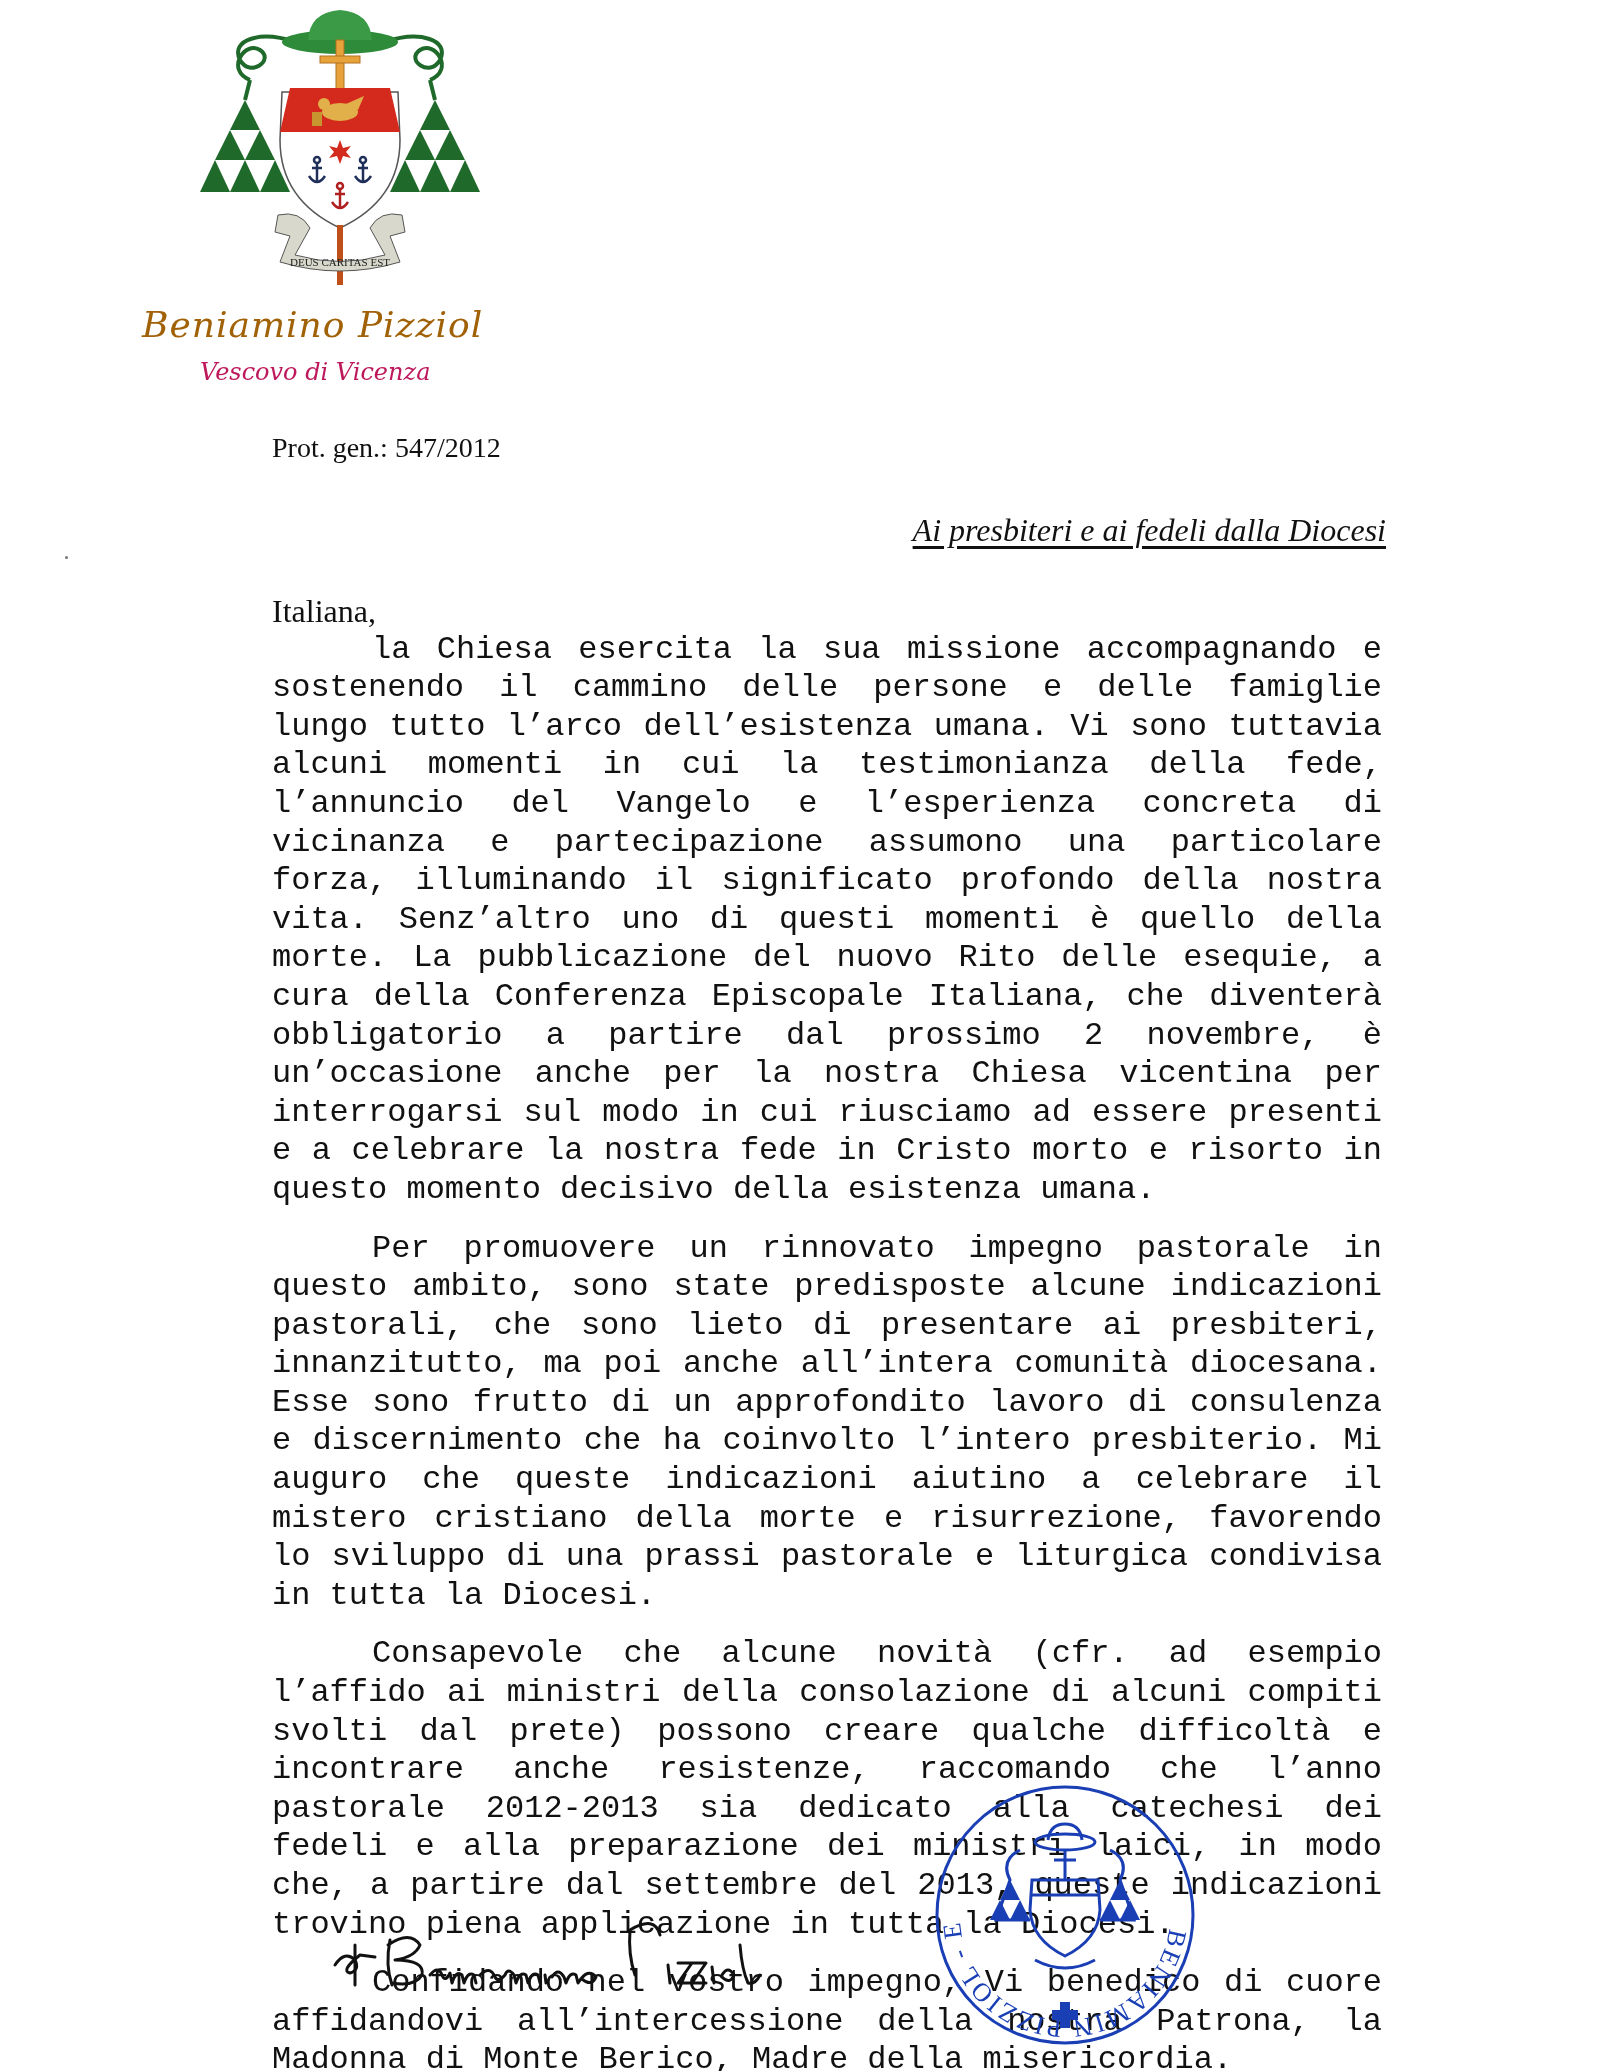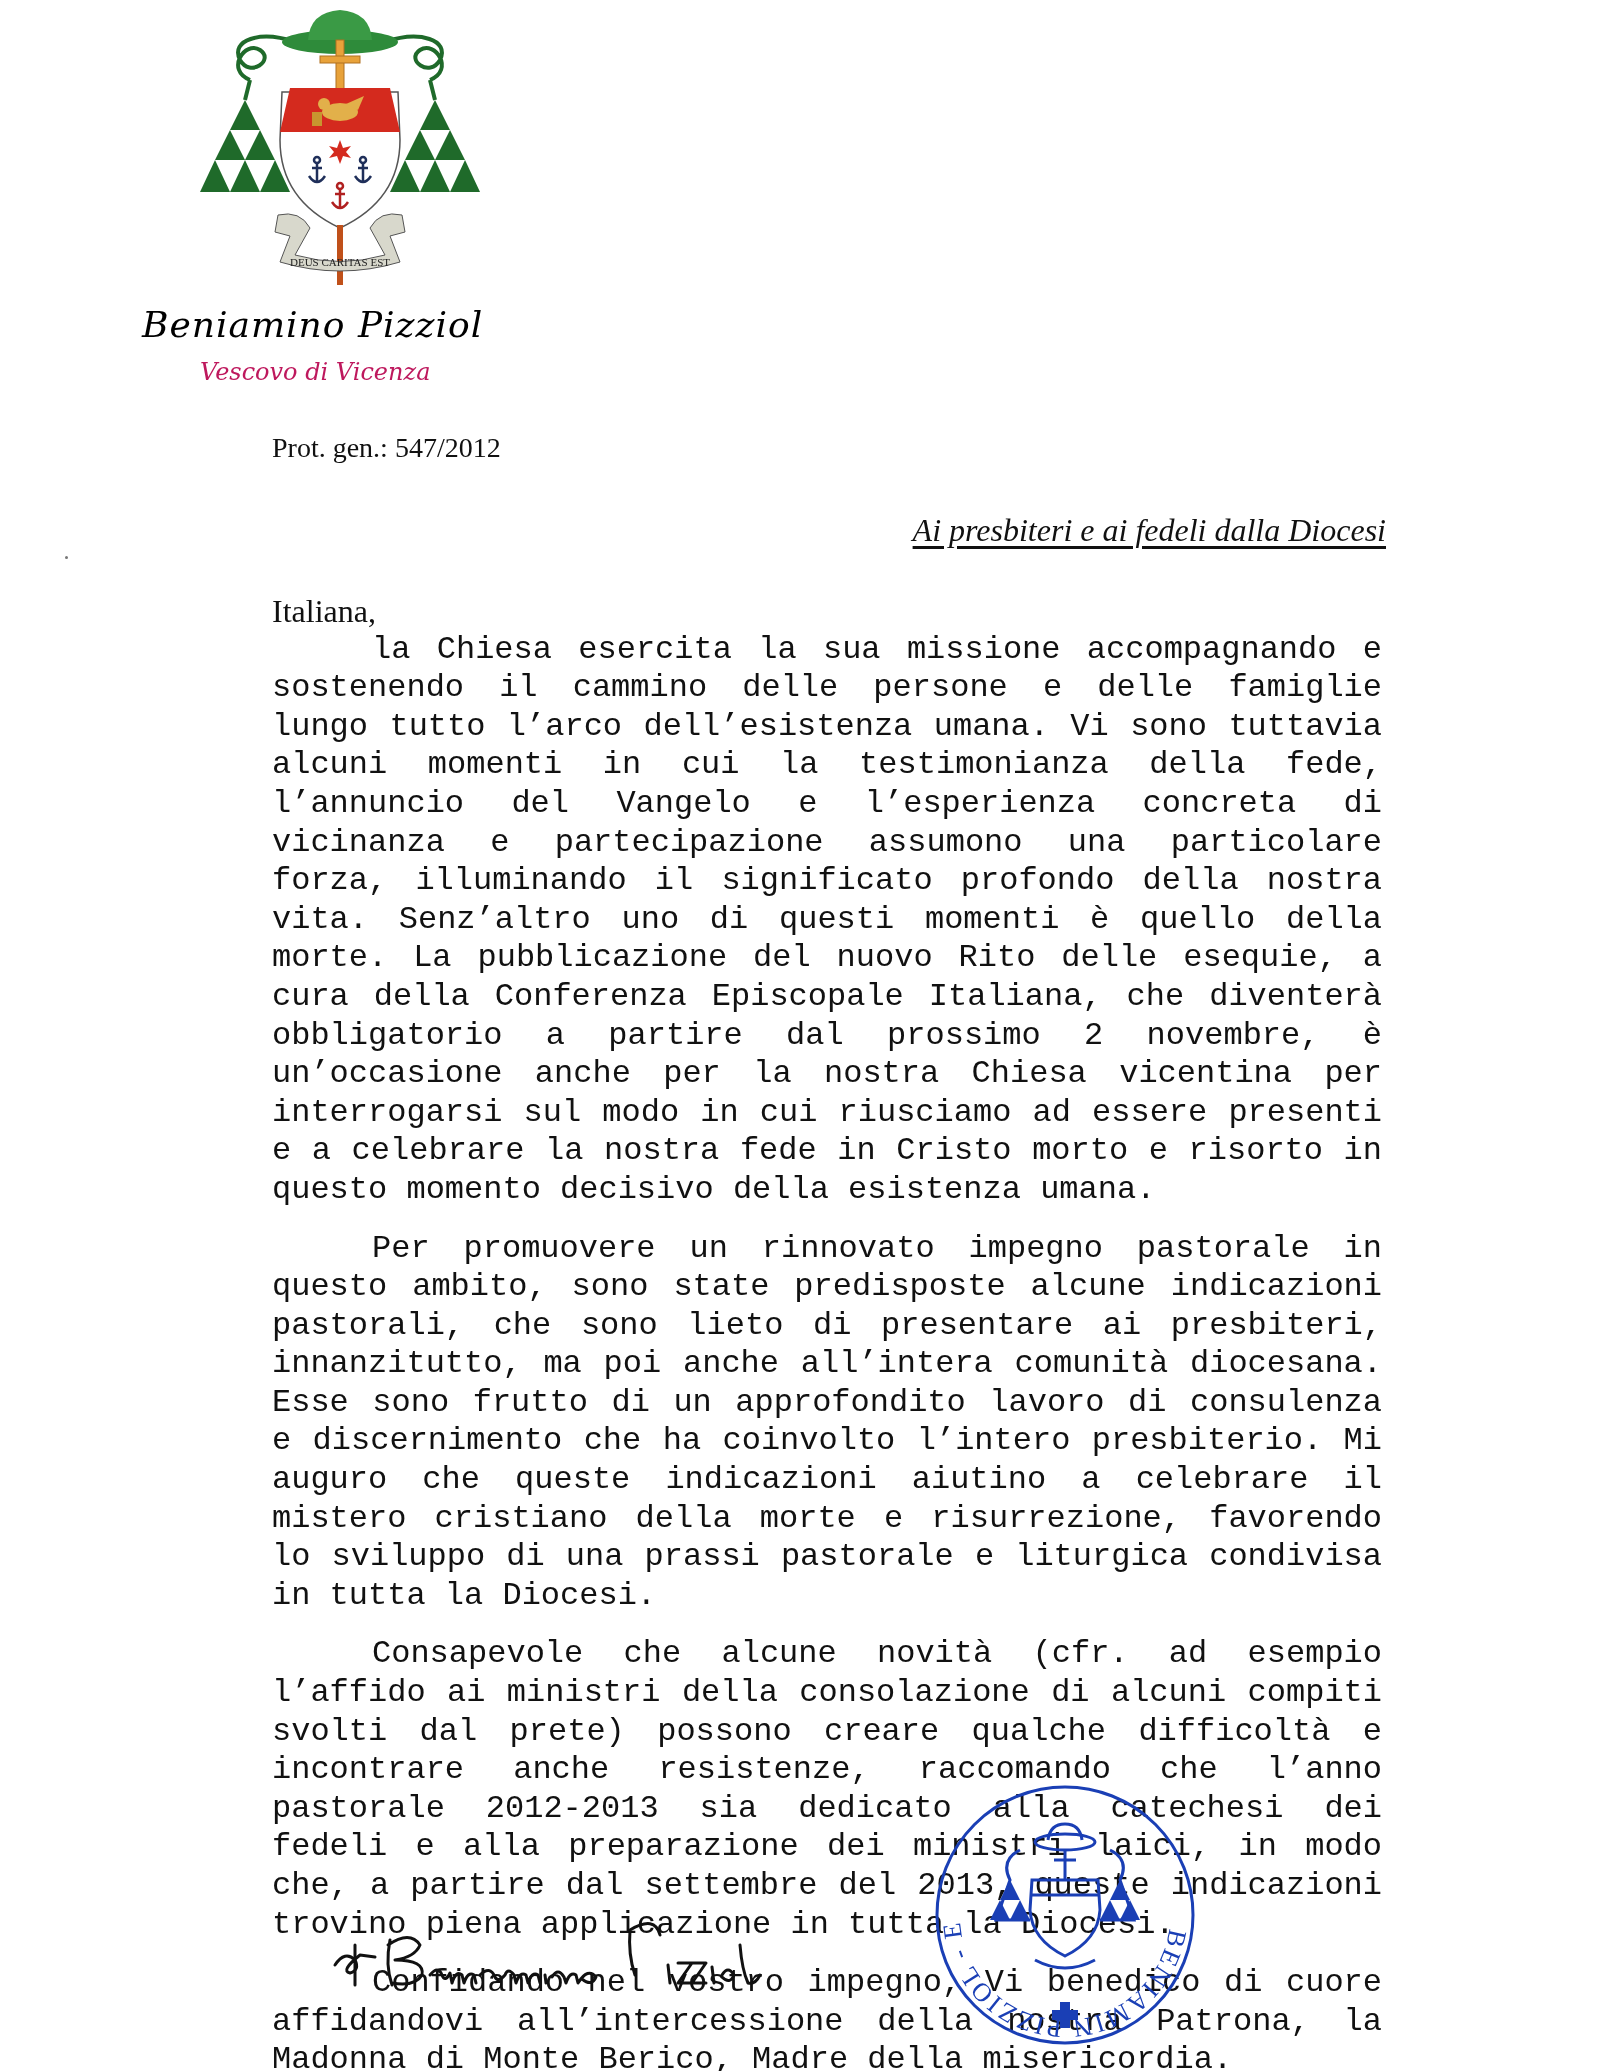--- a/index.html
+++ b/index.html
@@ -1,18 +1,18 @@
 <!DOCTYPE html>
 <html><head>
 <meta charset="utf-8">
 <style>
   html, body { margin: 0; padding: 0; background: #ffffff; }
   body { width: 1620px; height: 2071px; position: relative; overflow: hidden; font-family: "Liberation Serif", serif; color: #111; }
   .crest { position: absolute; left: 200px; top: 0px; width: 280px; height: 290px; }
-  .sender-name { position: absolute; left: 142px; top: 304px; font-family: "DejaVu Serif", serif; font-style: italic; font-size: 36px; color: #000000; letter-spacing: 1px; }
+  .sender-name { position: absolute; left: 142px; top: 304px; font-family: "DejaVu Serif", serif; font-style: italic; font-size: 36px; color: #a16207; letter-spacing: 1px; }
   .sender-title { position: absolute; left: 200px; top: 358px; font-family: "DejaVu Serif", serif; font-style: italic; font-size: 24px; color: #be185d; }
   .prot { position: absolute; left: 272px; top: 432px; font-size: 28px; }
   .recipient { position: absolute; right: 234px; top: 512px; font-size: 32px; text-decoration: underline; text-underline-offset: 5px; font-style: italic; }
   .letter { position: absolute; left: 272px; top: 592px; width: 1110px; font-size: 32px; line-height: 38.6px; }
   .greeting { margin: 0; }
   .para { margin: 0 0 20px 0; text-align: justify; text-indent: 100px; font-family: Liberation Mono, monospace; transform: scaleX(1); }
   .date { margin: 22px 0 0 0; }
   .signature { position: absolute; left: 330px; top: 1905px; width: 520px; height: 90px; }
   .seal { position: absolute; left: 930px; top: 1780px; width: 270px; height: 270px; }
   .speck { position: absolute; left: 65px; top: 556px; width: 3px; height: 3px; background:#777; border-radius: 50%; }

